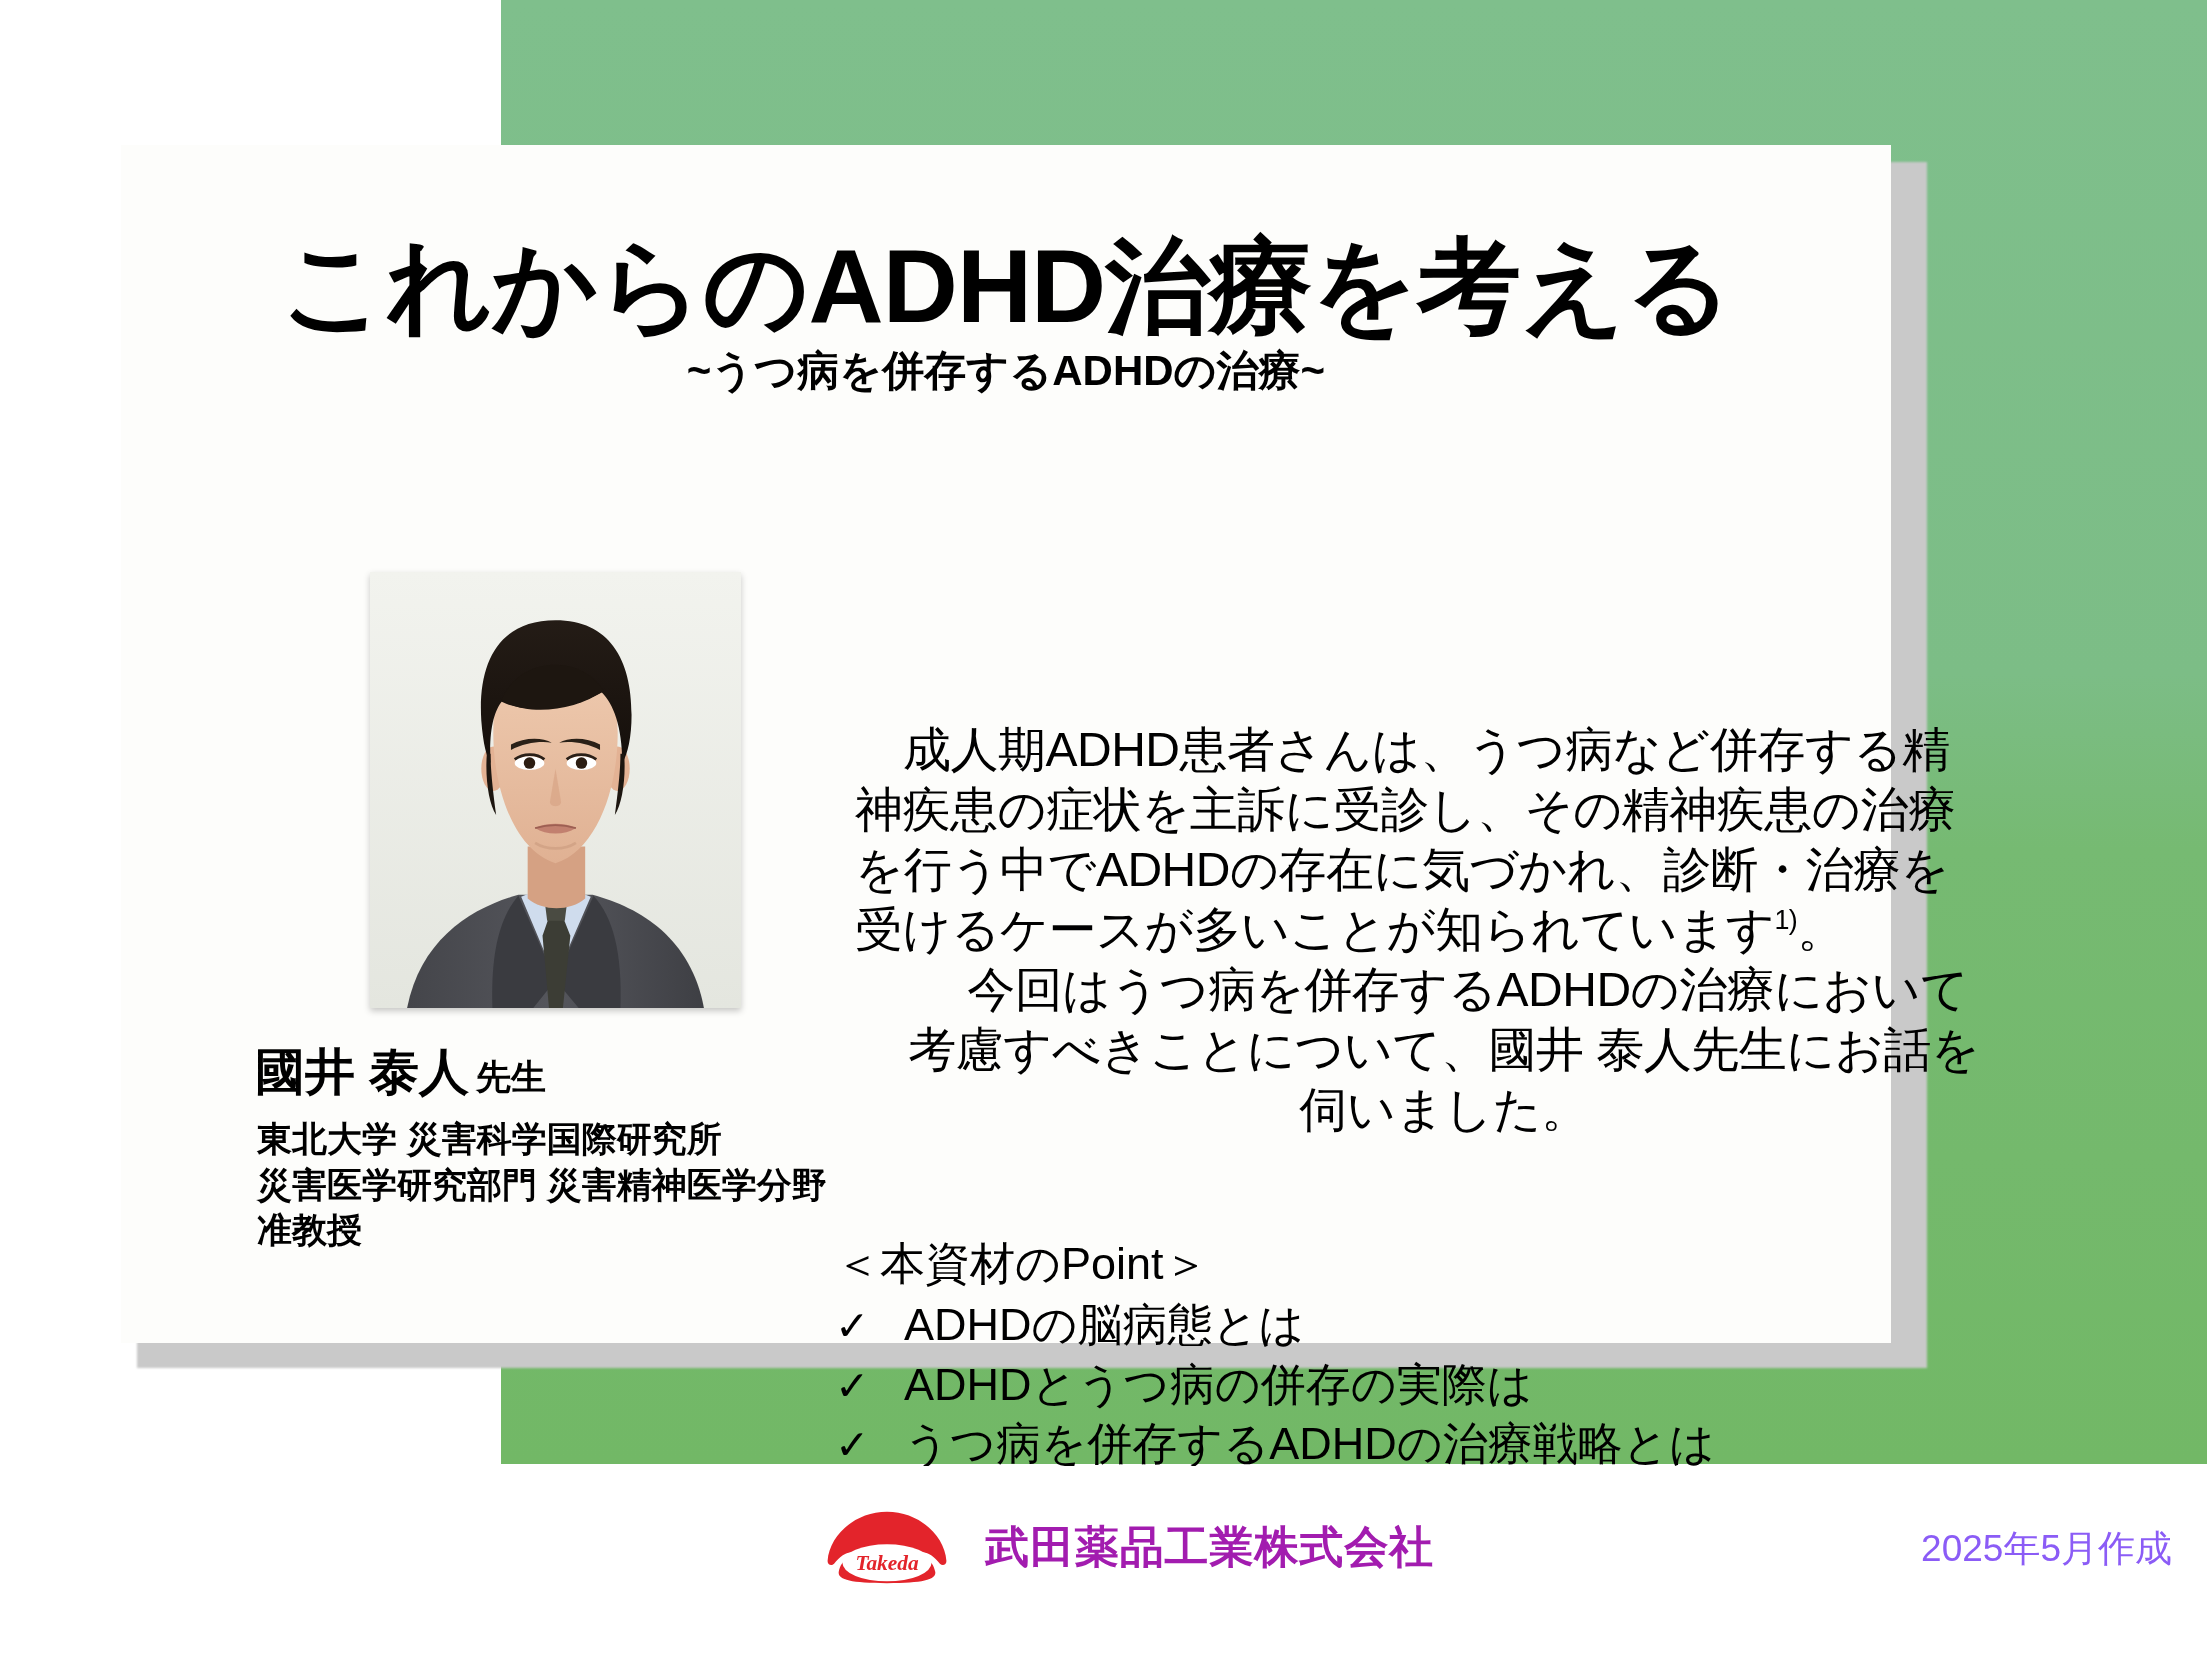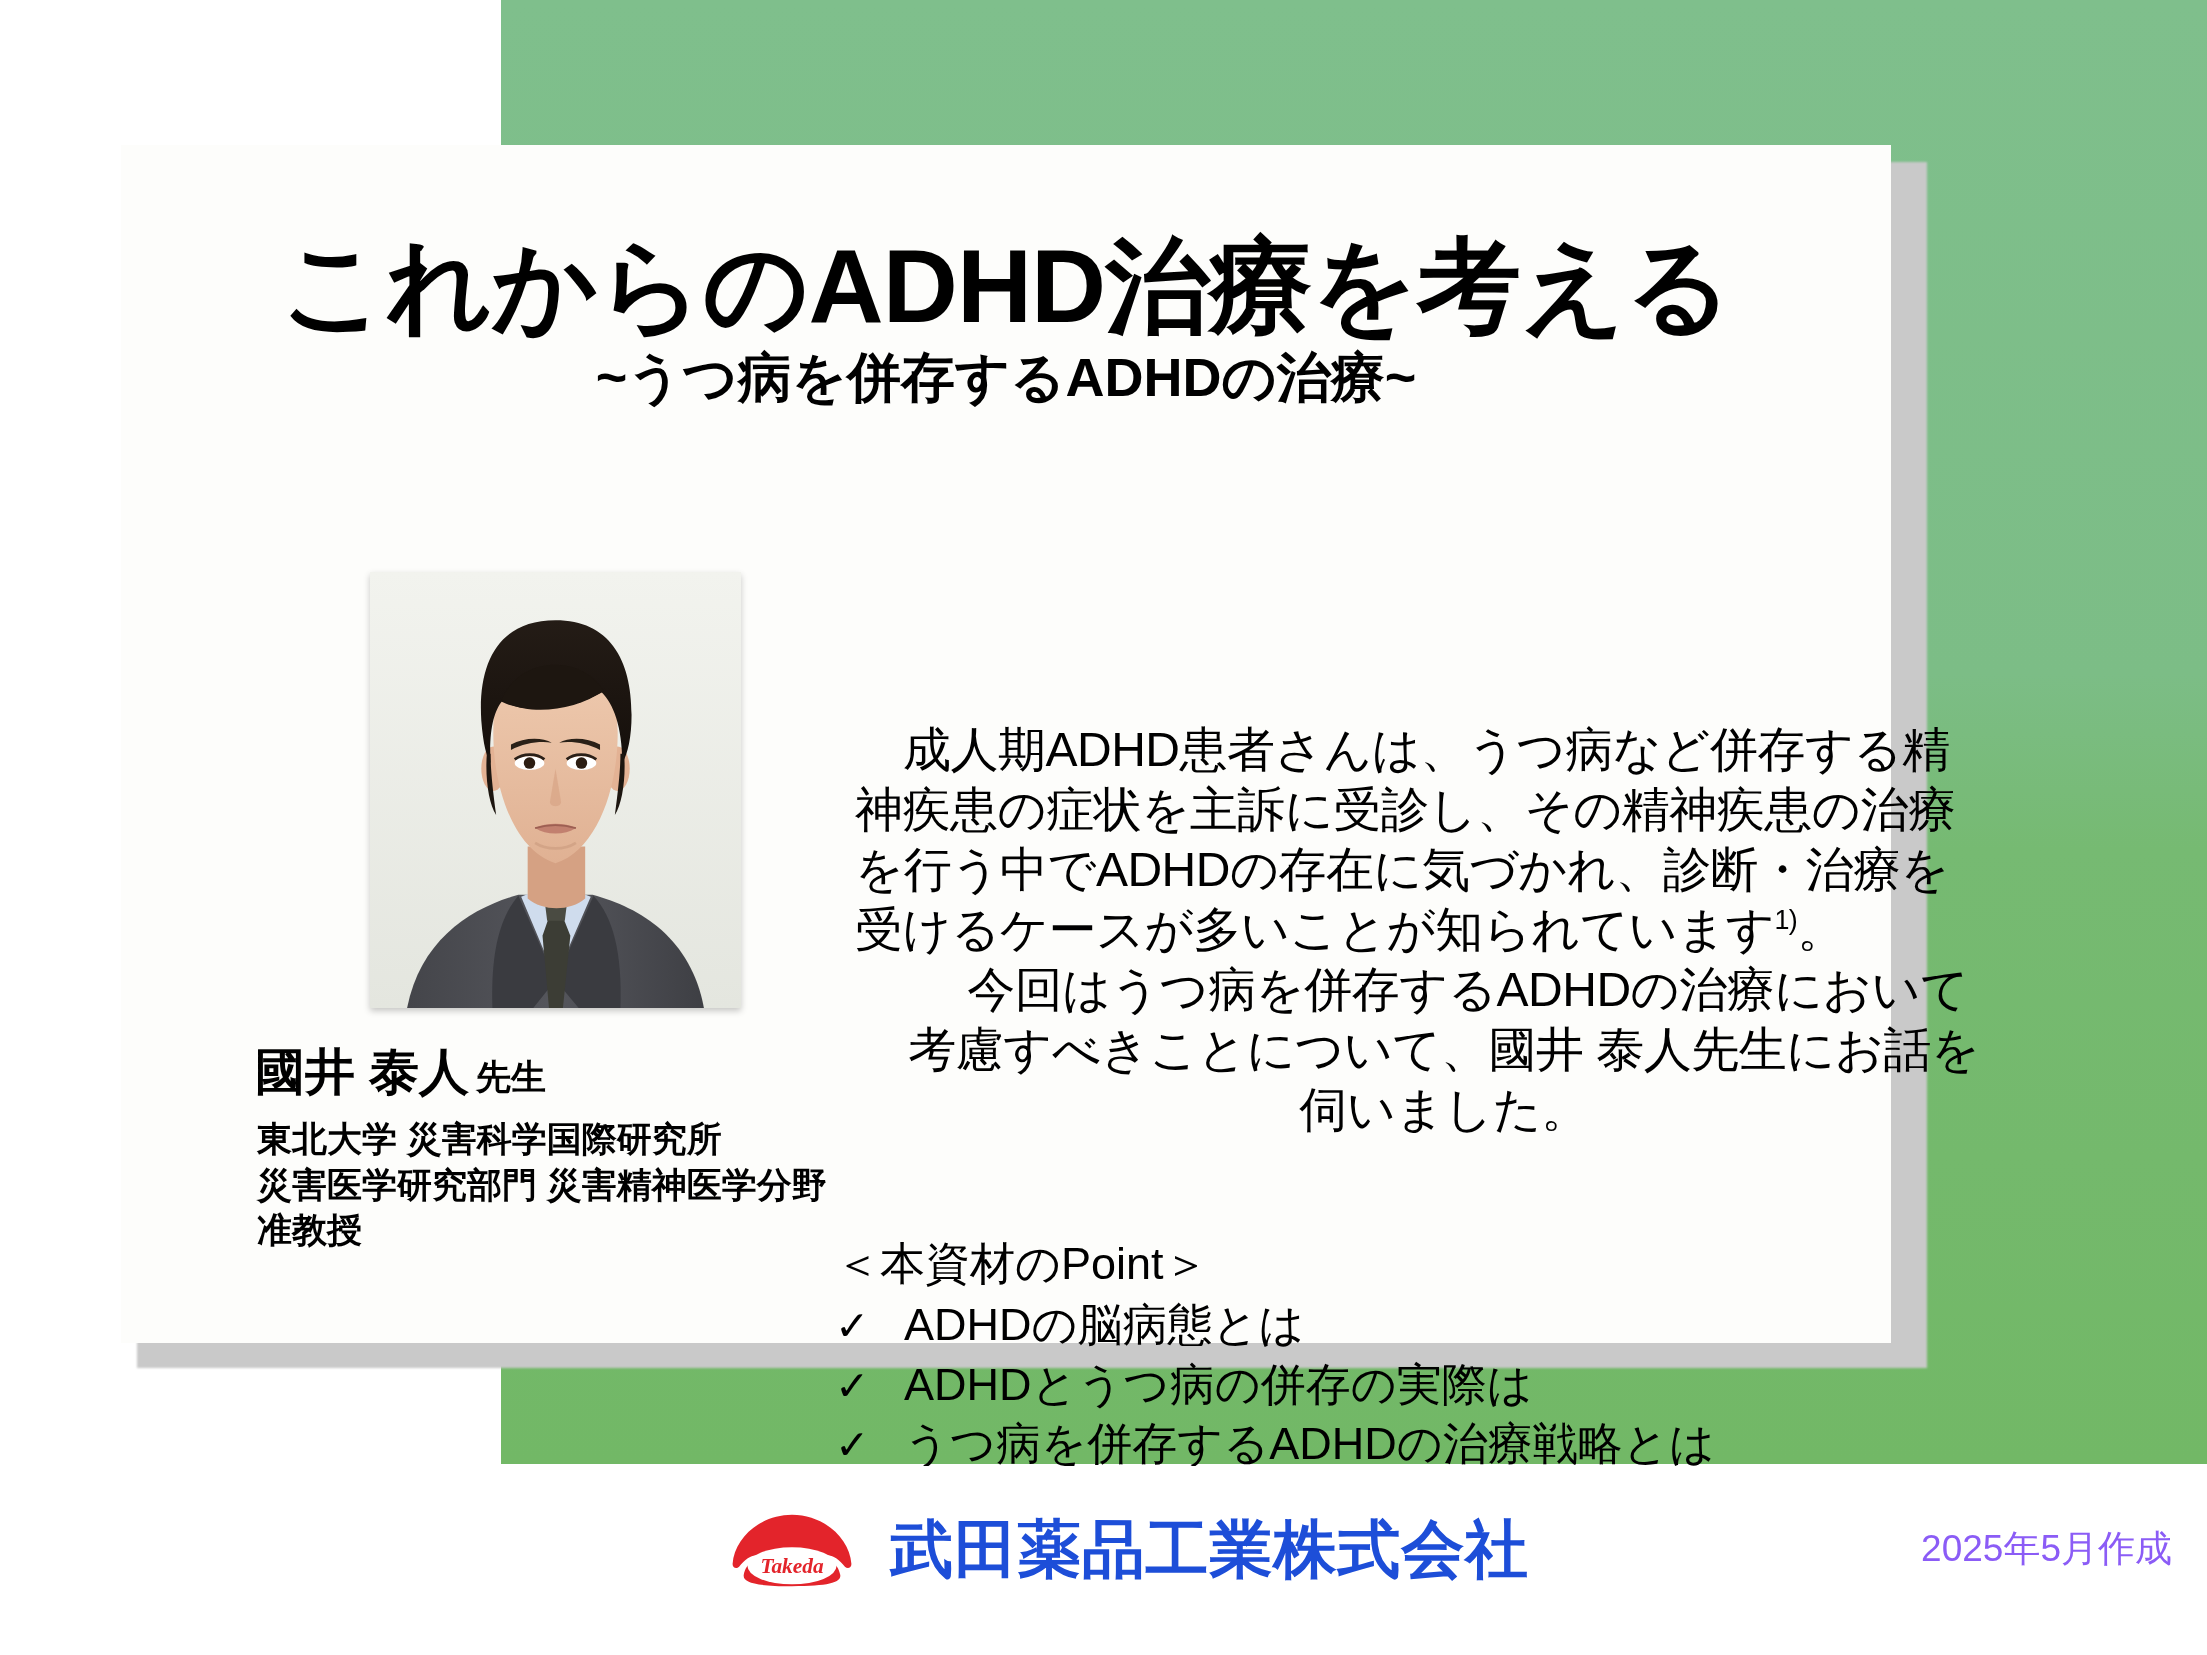--- a/index.html
+++ b/index.html
@@ -64,21 +64,21 @@
     font-size: 104px;
     font-weight: 700;
     line-height: 1.08;
     letter-spacing: -0.9px;
     color: #000000;
     white-space: nowrap;
   }
 
   .sub-title {
     margin-top: 5.6px;
-    font-size: 54px;
+    font-size: 42px;
     font-weight: 700;
     line-height: 1.1;
     color: #000000;
     white-space: nowrap;
   }
 
   
   .person-col {
     position: absolute;
     left: 121px;
@@ -191,23 +191,23 @@
   }
 
   .takeda-mark {
     width: 130px;
     height: 80px;
     flex: 0 0 130px;
   }
   .takeda-mark svg { display: block; width: 100%; height: 100%; }
 
   .brand-name {
-    font-size: 63px;
-    font-weight: 700;
-    color: #1d4ed8;
+    font-size: 44px;
+    font-weight: 700;
+    color: #a21caf;
     letter-spacing: 0.9px;
     white-space: nowrap;
     font-family: Liberation Serif, serif;
   }
 
   .revision {
     position: absolute;
     right: 72px;
     top: 58px;
     font-size: 37px;

